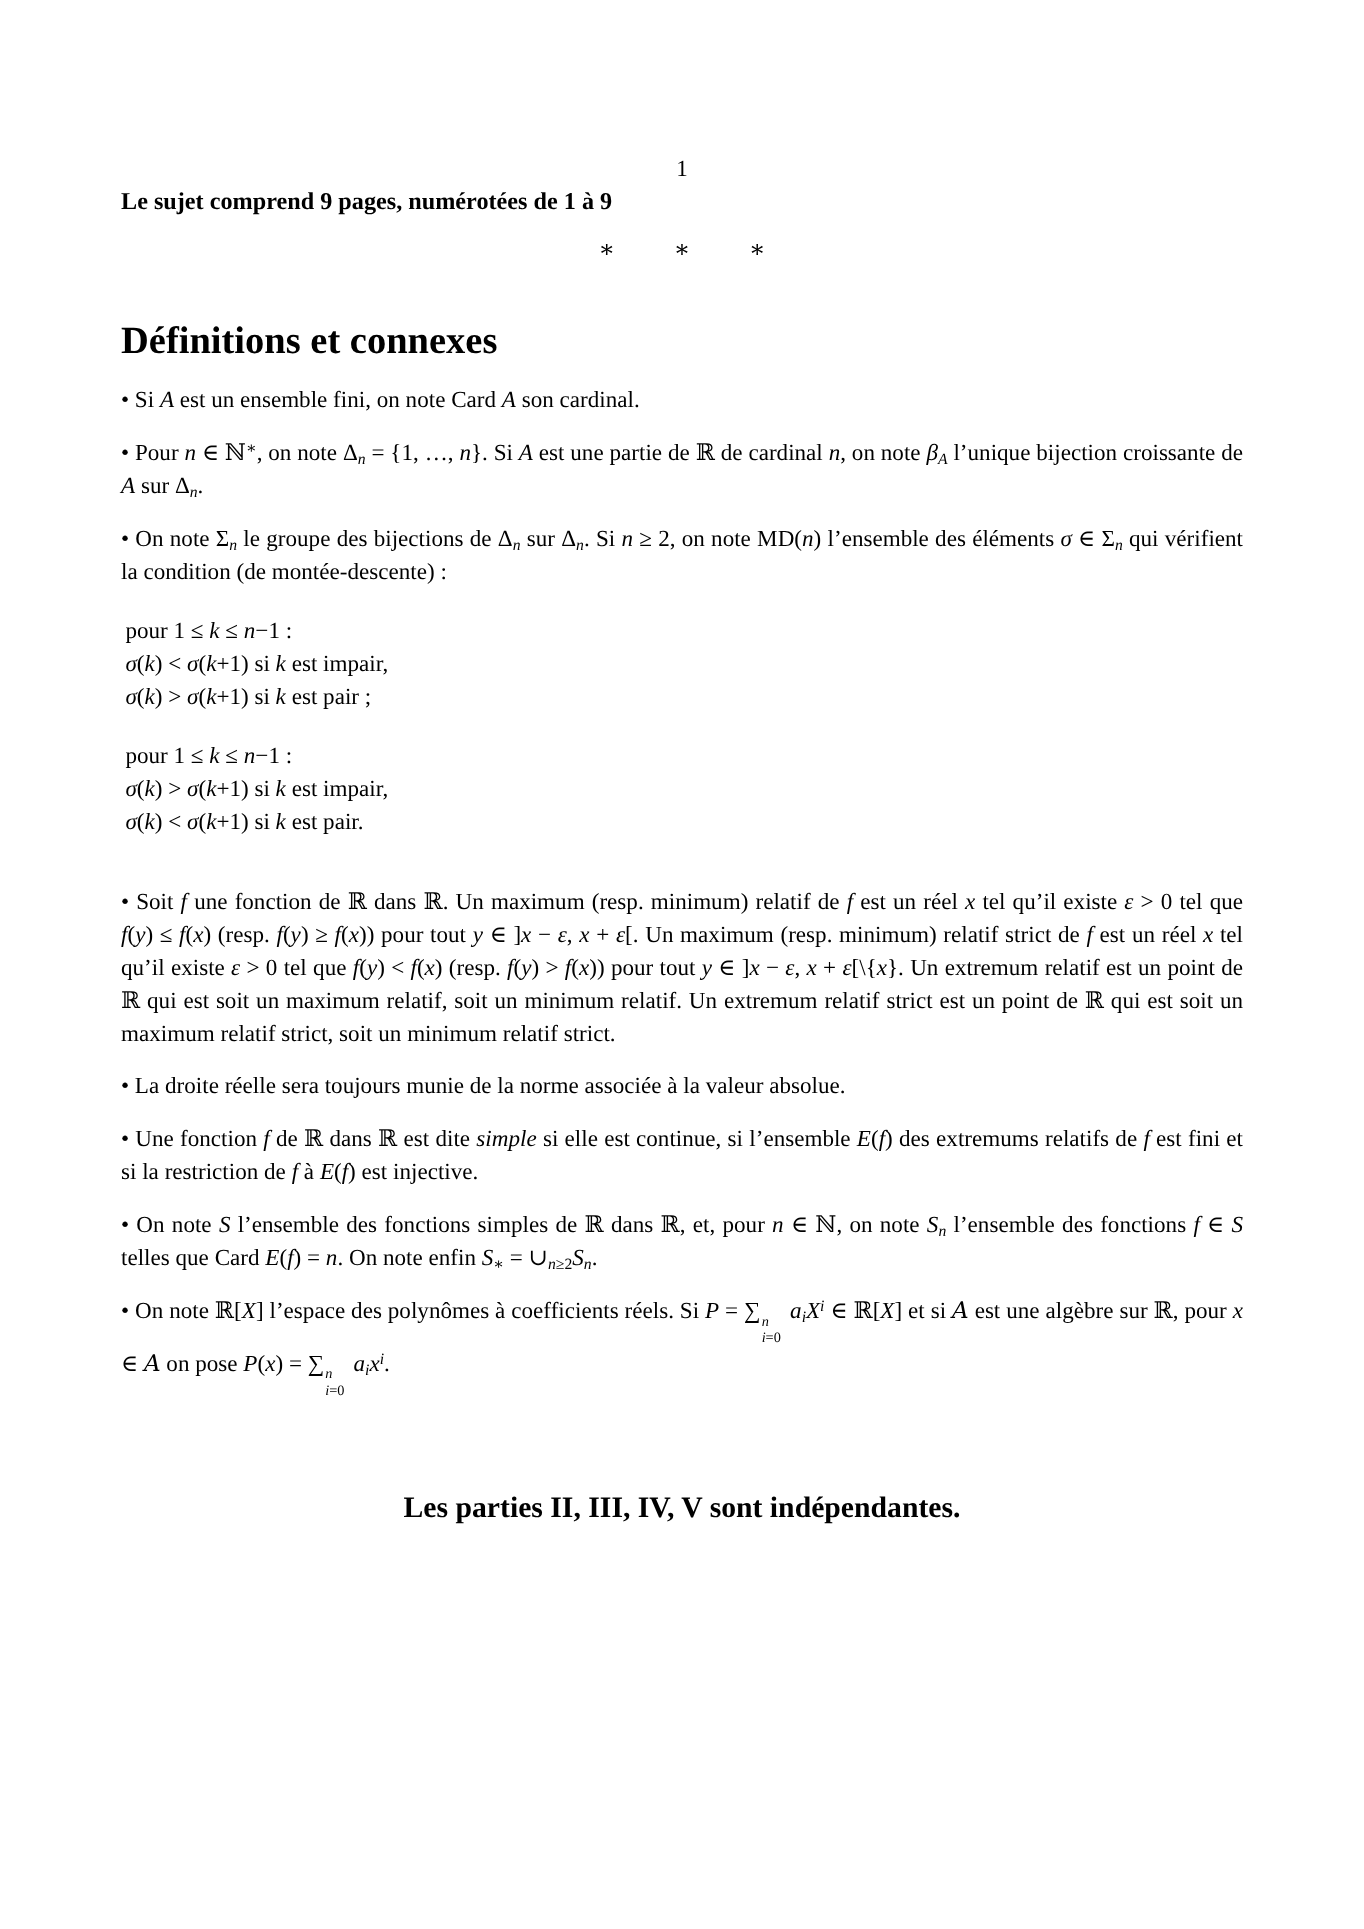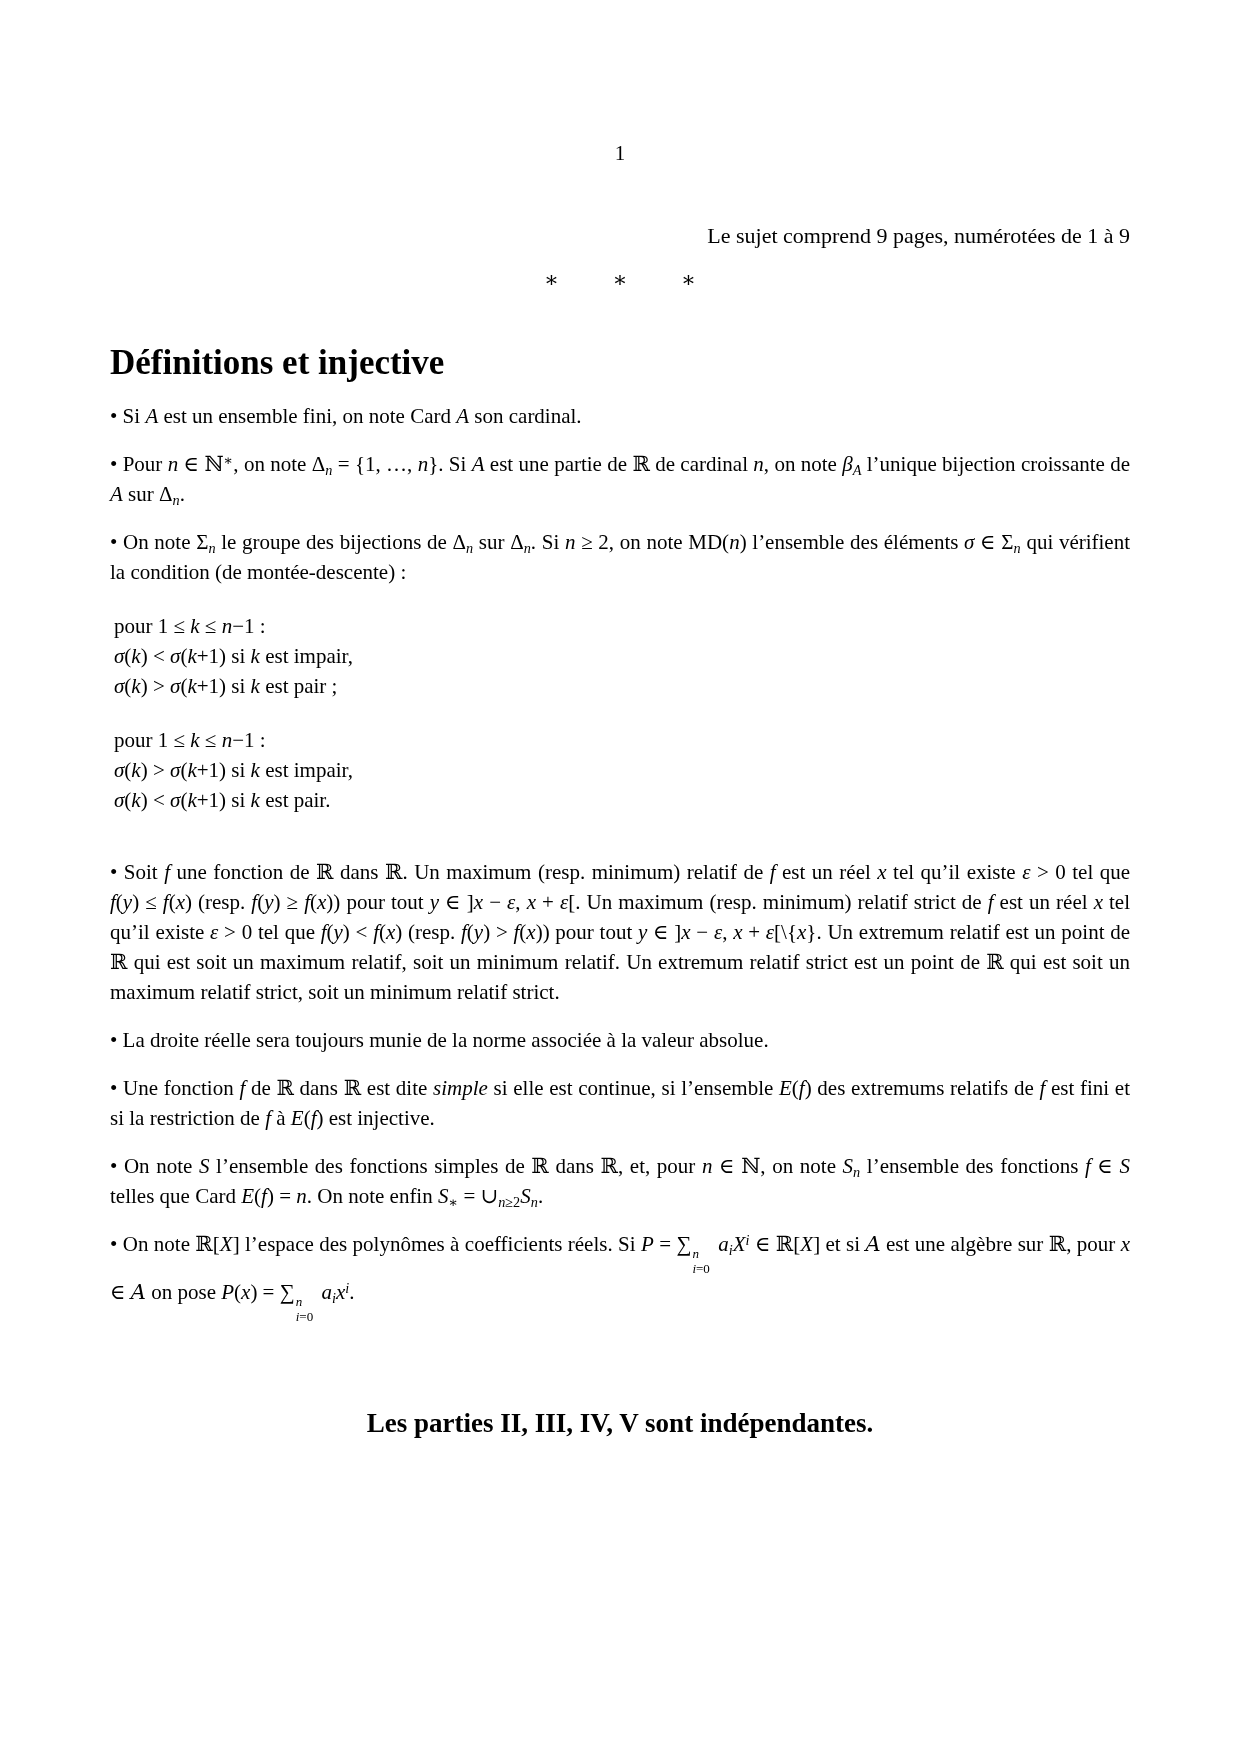--- a/index.html
+++ b/index.html
@@ -12,22 +12,22 @@
   .page {
     position: relative;
     width: 1240px; height: 1754px;
     background: #ffffff;
     padding: 138px 110px 0 110px;
     font-size: 21px;
     line-height: 30px;
   }
   .page-number { text-align: center; line-height: 30px; }
   .pages-note {
-    text-align: right; font-weight: normal;
-    font-size: 22px; line-height: 30px; margin-top: 53px;
+    text-align: left; font-weight: bold;
+    font-size: 22px; line-height: 30px; 
   }
   .stars {
     text-align: center; font-size: 22px; line-height: 30px;
     margin-top: 14px; word-spacing: 48px;
   }
   .doc-subtitle {
     text-align: center; font-weight: bold;
     font-size: 27px; line-height: 36px; margin-top: 20px;
   }
   .section-title {
@@ -65,21 +65,21 @@
 
 <div class="page">
 
   <div class="page-number">1</div>
 
   <div class="pages-note">Le sujet comprend 9 pages, numérotées de 1 à 9</div>
 
   <div class="stars">∗ ∗ ∗</div>
 
 
-  <h1 class="section-title">Définitions et injective</h1>
+  <h1 class="section-title">Définitions et connexes</h1>
 
   <p class="block first-block">• Si <i>A</i> est un ensemble fini, on note Card <i>A</i> son cardinal.</p>
 
   <p class="block">• Pour <i>n</i> ∈ ℕ<sup>∗</sup>, on note Δ<sub><i>n</i></sub> = {1, …, <i>n</i>}. Si <i>A</i> est une partie de ℝ de cardinal <i>n</i>, on note <i>β</i><sub><i>A</i></sub> l’unique bijection croissante de <i>A</i> sur Δ<sub><i>n</i></sub>.</p>
 
   <p class="block">• On note Σ<sub><i>n</i></sub> le groupe des bijections de Δ<sub><i>n</i></sub> sur Δ<sub><i>n</i></sub>. Si <i>n</i> ≥ 2, on note MD(<i>n</i>) l’ensemble des éléments <i>σ</i> ∈ Σ<sub><i>n</i></sub> qui vérifient la condition (de montée-descente) :</p>
 
   <div class="display">
     <span>pour 1 ≤ <i>k</i> ≤ <i>n</i>−1 :</span>
     <span><i>σ</i>(<i>k</i>) &lt; <i>σ</i>(<i>k</i>+1) si <i>k</i> est impair,</span>

